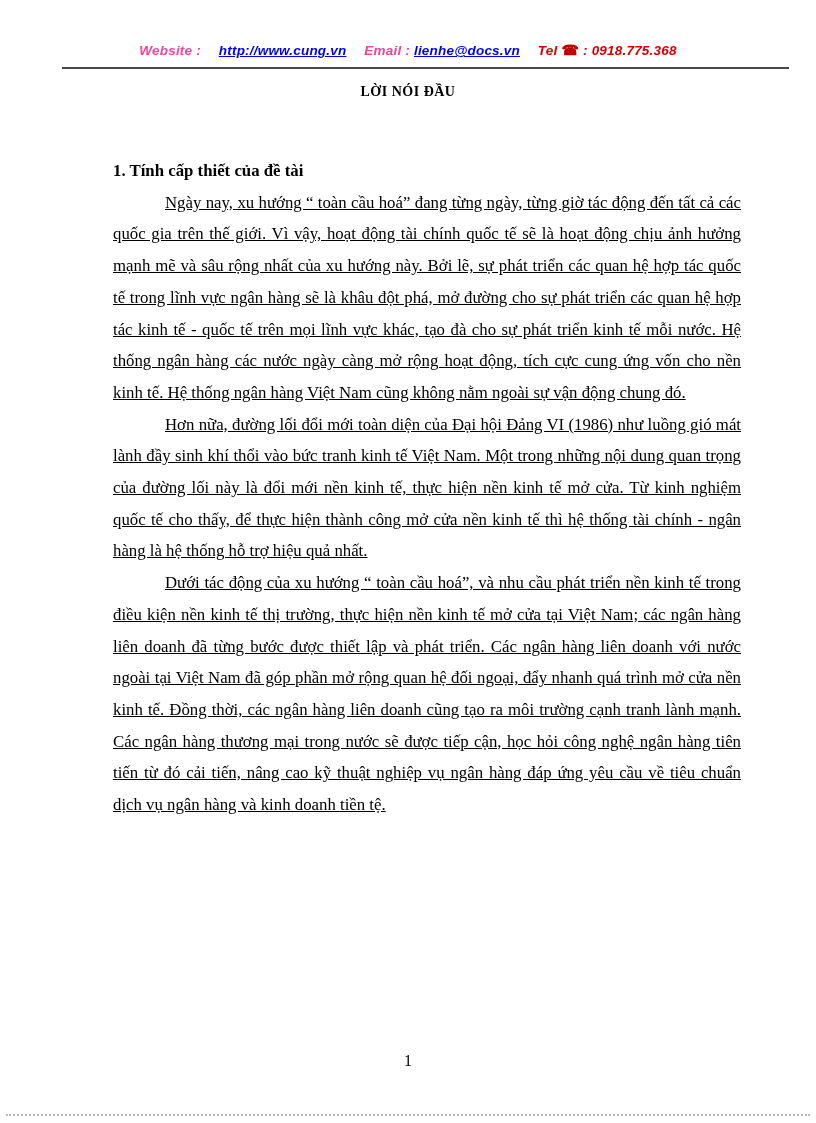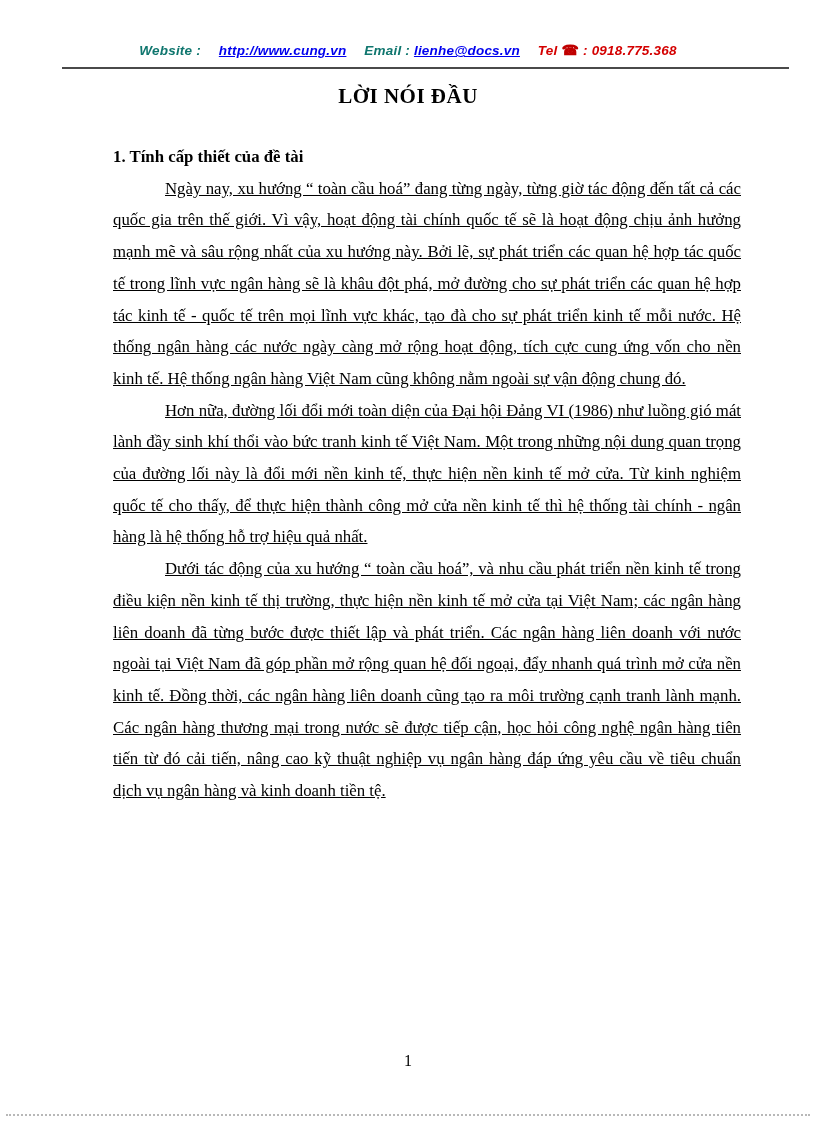--- a/index.html
+++ b/index.html
@@ -21,47 +21,47 @@
     left: 0;
     width: 100%;
     text-align: center;
     font-family: "Liberation Sans", sans-serif;
     font-style: italic;
     font-weight: bold;
     font-size: 13.5px;
     white-space: nowrap;
     letter-spacing: 0.2px;
   }
-  .hdr-label-purple { color: #0f766e; }
+  .hdr-label-purple { color: #ec4899; }
   .hdr-link { color: #0000ee; text-decoration: underline; cursor: pointer; }
   .hdr-tel { color: #d40000; }
   .hdr-phone-icon { color: #c00000; font-style: normal; font-size: 14px; }
   .hdr-sep { display: inline-block; width: 10px; }
   .header-rule {
     position: absolute;
     top: 67px;
     left: 62px;
     width: 727px;
     border-top: 2px solid #4a4a4a;
   }
   
   .doc-title {
     position: absolute;
     top: 84px;
     left: 0;
     width: 100%;
     text-align: center;
-    font-size: 21px;
+    font-size: 14px;
     font-weight: bold;
     letter-spacing: 0.5px;
   }
   
   .doc-body {
     position: absolute;
-    top: 141px;
+    top: 155px;
     left: 113px;
     width: 628px;
     font-size: 16.8px;
     line-height: 31.7px;
     text-align: justify;
   }
   .doc-body h2 {
     font-size: 16.8px;
     font-weight: bold;
     text-align: left;

